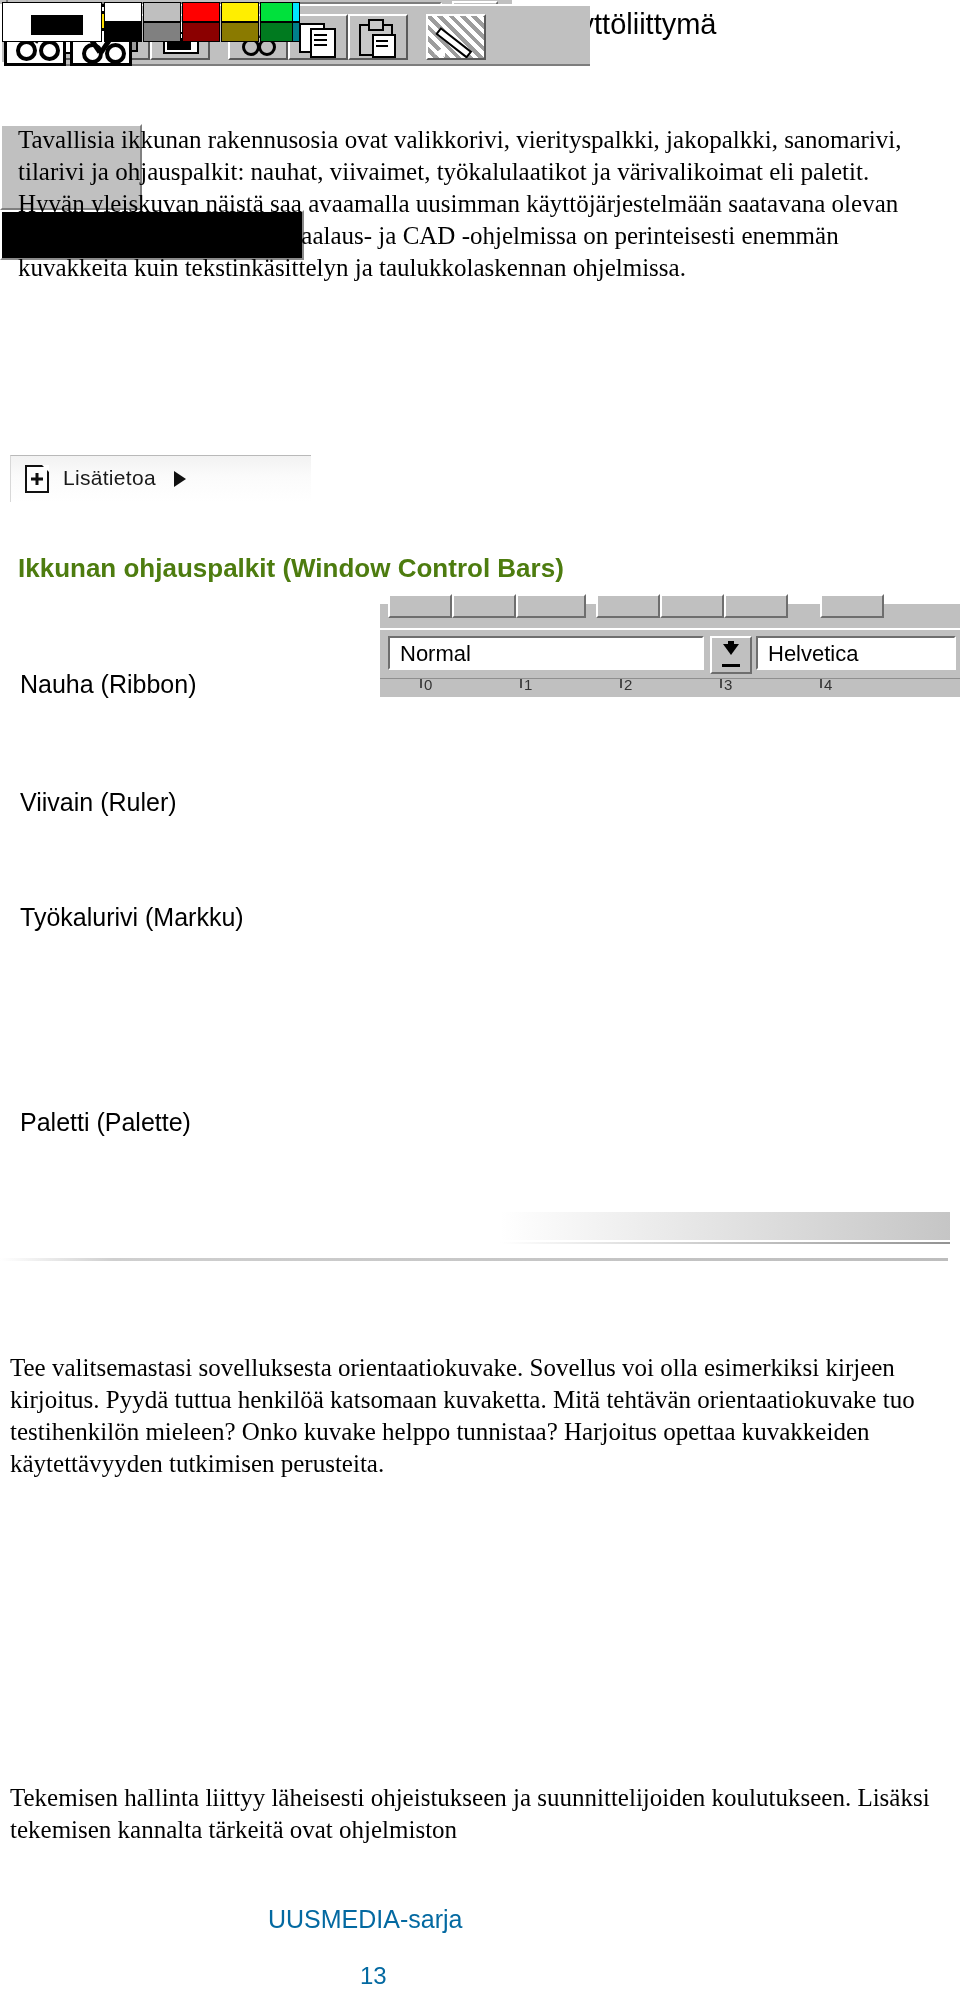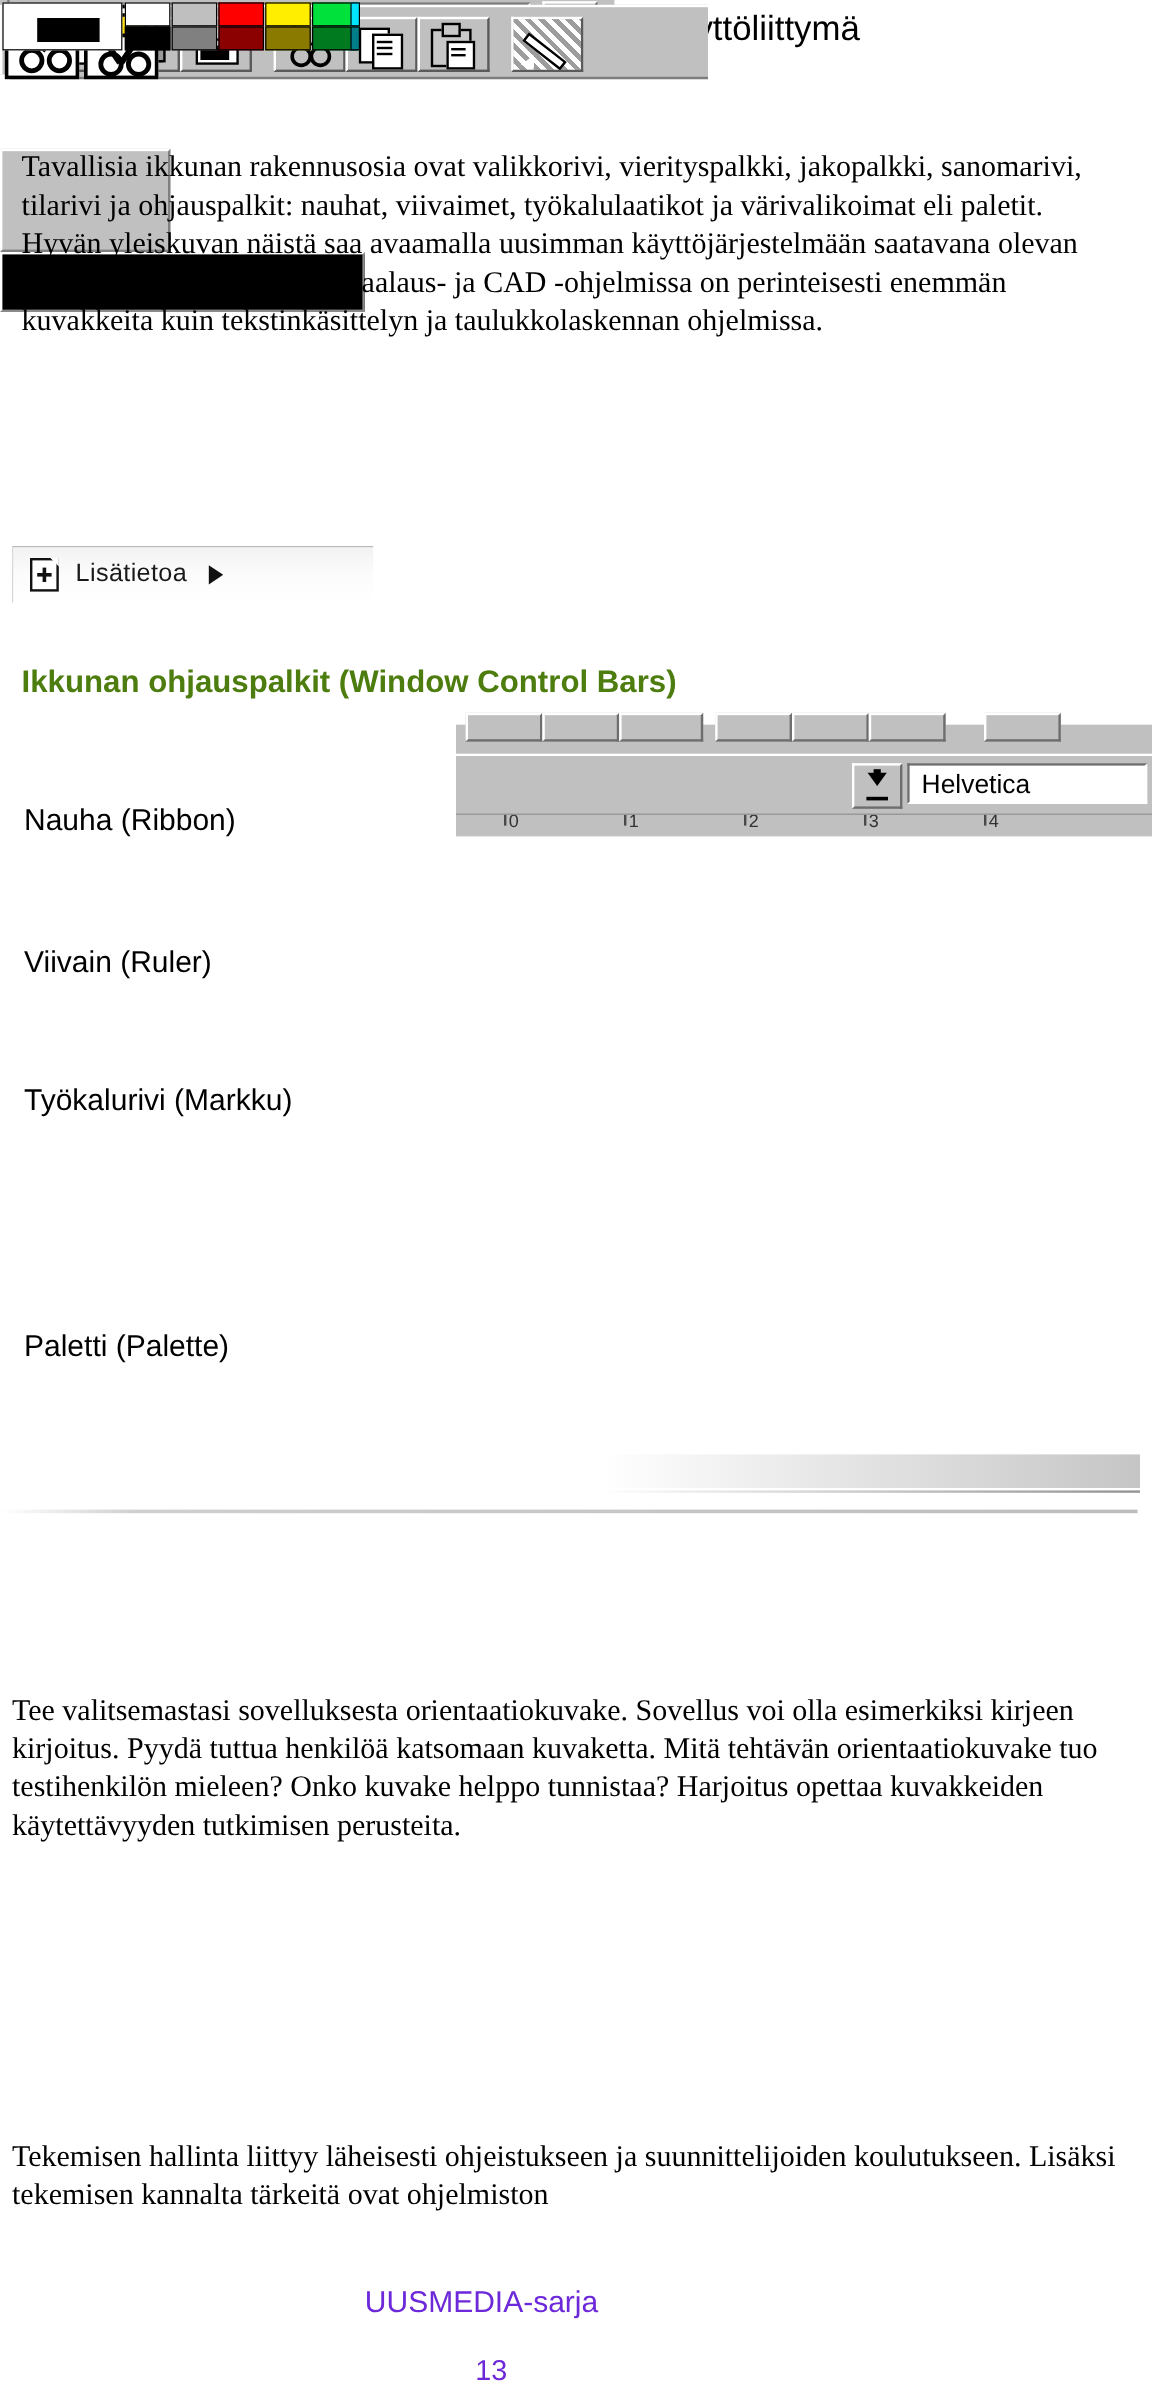--- a/index.html
+++ b/index.html
@@ -15,21 +15,21 @@
   .hdr{position:absolute;left:18px;top:8px;width:930px;
        font-family:"Liberation Sans", sans-serif;
        font-size:29px;color:#000;white-space:nowrap;}
   .hdr .editor{font-weight:400;letter-spacing:.5px;}
   .hdr .ttl{margin-left:24px;font-weight:400;}
 
   
   .para{position:absolute;font-family:"Liberation Serif", serif;
         font-size:25px;line-height:32px;color:#000;text-align:left;}
   .p-intro{left:18px;top:124px;width:910px;}
-  .p-task{left:10px;top:1410px;width:930px;}
+  .p-task{left:10px;top:1352px;width:930px;}
   .p-last{left:10px;top:1782px;width:940px;}
 
   
   .h-bold{position:absolute;font-family:"Liberation Sans", sans-serif;
           font-weight:bold;color:#4d7c0f;}
   .h-ctrl{left:18px;top:553px;font-size:26px;}
   .h-kuva{left:10px;top:1316px;font-size:27px;}
   .h-23{left:10px;top:1706px;font-size:30px;}
 
   
@@ -194,21 +194,21 @@
   
   .div-grad{position:absolute;left:500px;top:1212px;width:450px;height:28px;
       background:linear-gradient(to right,rgba(255,255,255,1) 0%,rgba(150,150,150,.55) 100%);}
   .div-grad:after{content:"";position:absolute;left:0;bottom:-4px;width:100%;height:2px;
       background:linear-gradient(to right,rgba(255,255,255,1) 0%,rgba(120,120,120,.8) 100%);}
   .div-line{position:absolute;left:0;top:1258px;width:948px;height:3px;
       background:linear-gradient(to right,#ffffff 0%,#cfcfcf 12%,#bdbdbd 100%);}
 
   
   .foot{position:absolute;font-family:"Liberation Sans", sans-serif;
-        font-size:25px;color:#6d28d9;margin-left:36px;}
+        font-size:25px;color:#0369a1;}
   .foot-brand{left:268px;top:1905px;}
   .foot-page{left:360px;top:1962px;font-size:24px;}
 </style>
 </head>
 <body>
 
 <div class="page">
 
   <div class="hdr">
     <span class="editor">EDITOR</span><span class="ttl">Markku Metsämäki: Graafinen käyttöliittymä</span>
@@ -235,20 +235,21 @@
     <div class="rb-toprow">
       <div class="rb-btn" style="left:8px;width:60px;"></div>
       <div class="rb-btn" style="left:72px;width:60px;"></div>
       <div class="rb-btn" style="left:136px;width:66px;"></div>
       <div class="rb-btn" style="left:216px;width:60px;"></div>
       <div class="rb-btn" style="left:280px;width:60px;"></div>
       <div class="rb-btn" style="left:344px;width:60px;"></div>
       <div class="rb-btn" style="left:440px;width:60px;"></div>
     </div>
     <div class="rb-main">
+      <div class="rb-combo" style="left:8px;width:316px;">Normal</div>
       <div class="rb-arrowbtn">
         <span class="stem"></span>
           <span class="gl"></span>
           <span class="bar"></span>
       </div>
       <div class="rb-combo" style="left:376px;width:200px;">Helvetica</div>
     </div>
     <div class="rb-ruler">
       <span class="rb-rtick" style="left:40px;"></span>
       <span class="rb-rnum" style="left:44px;">0</span>

